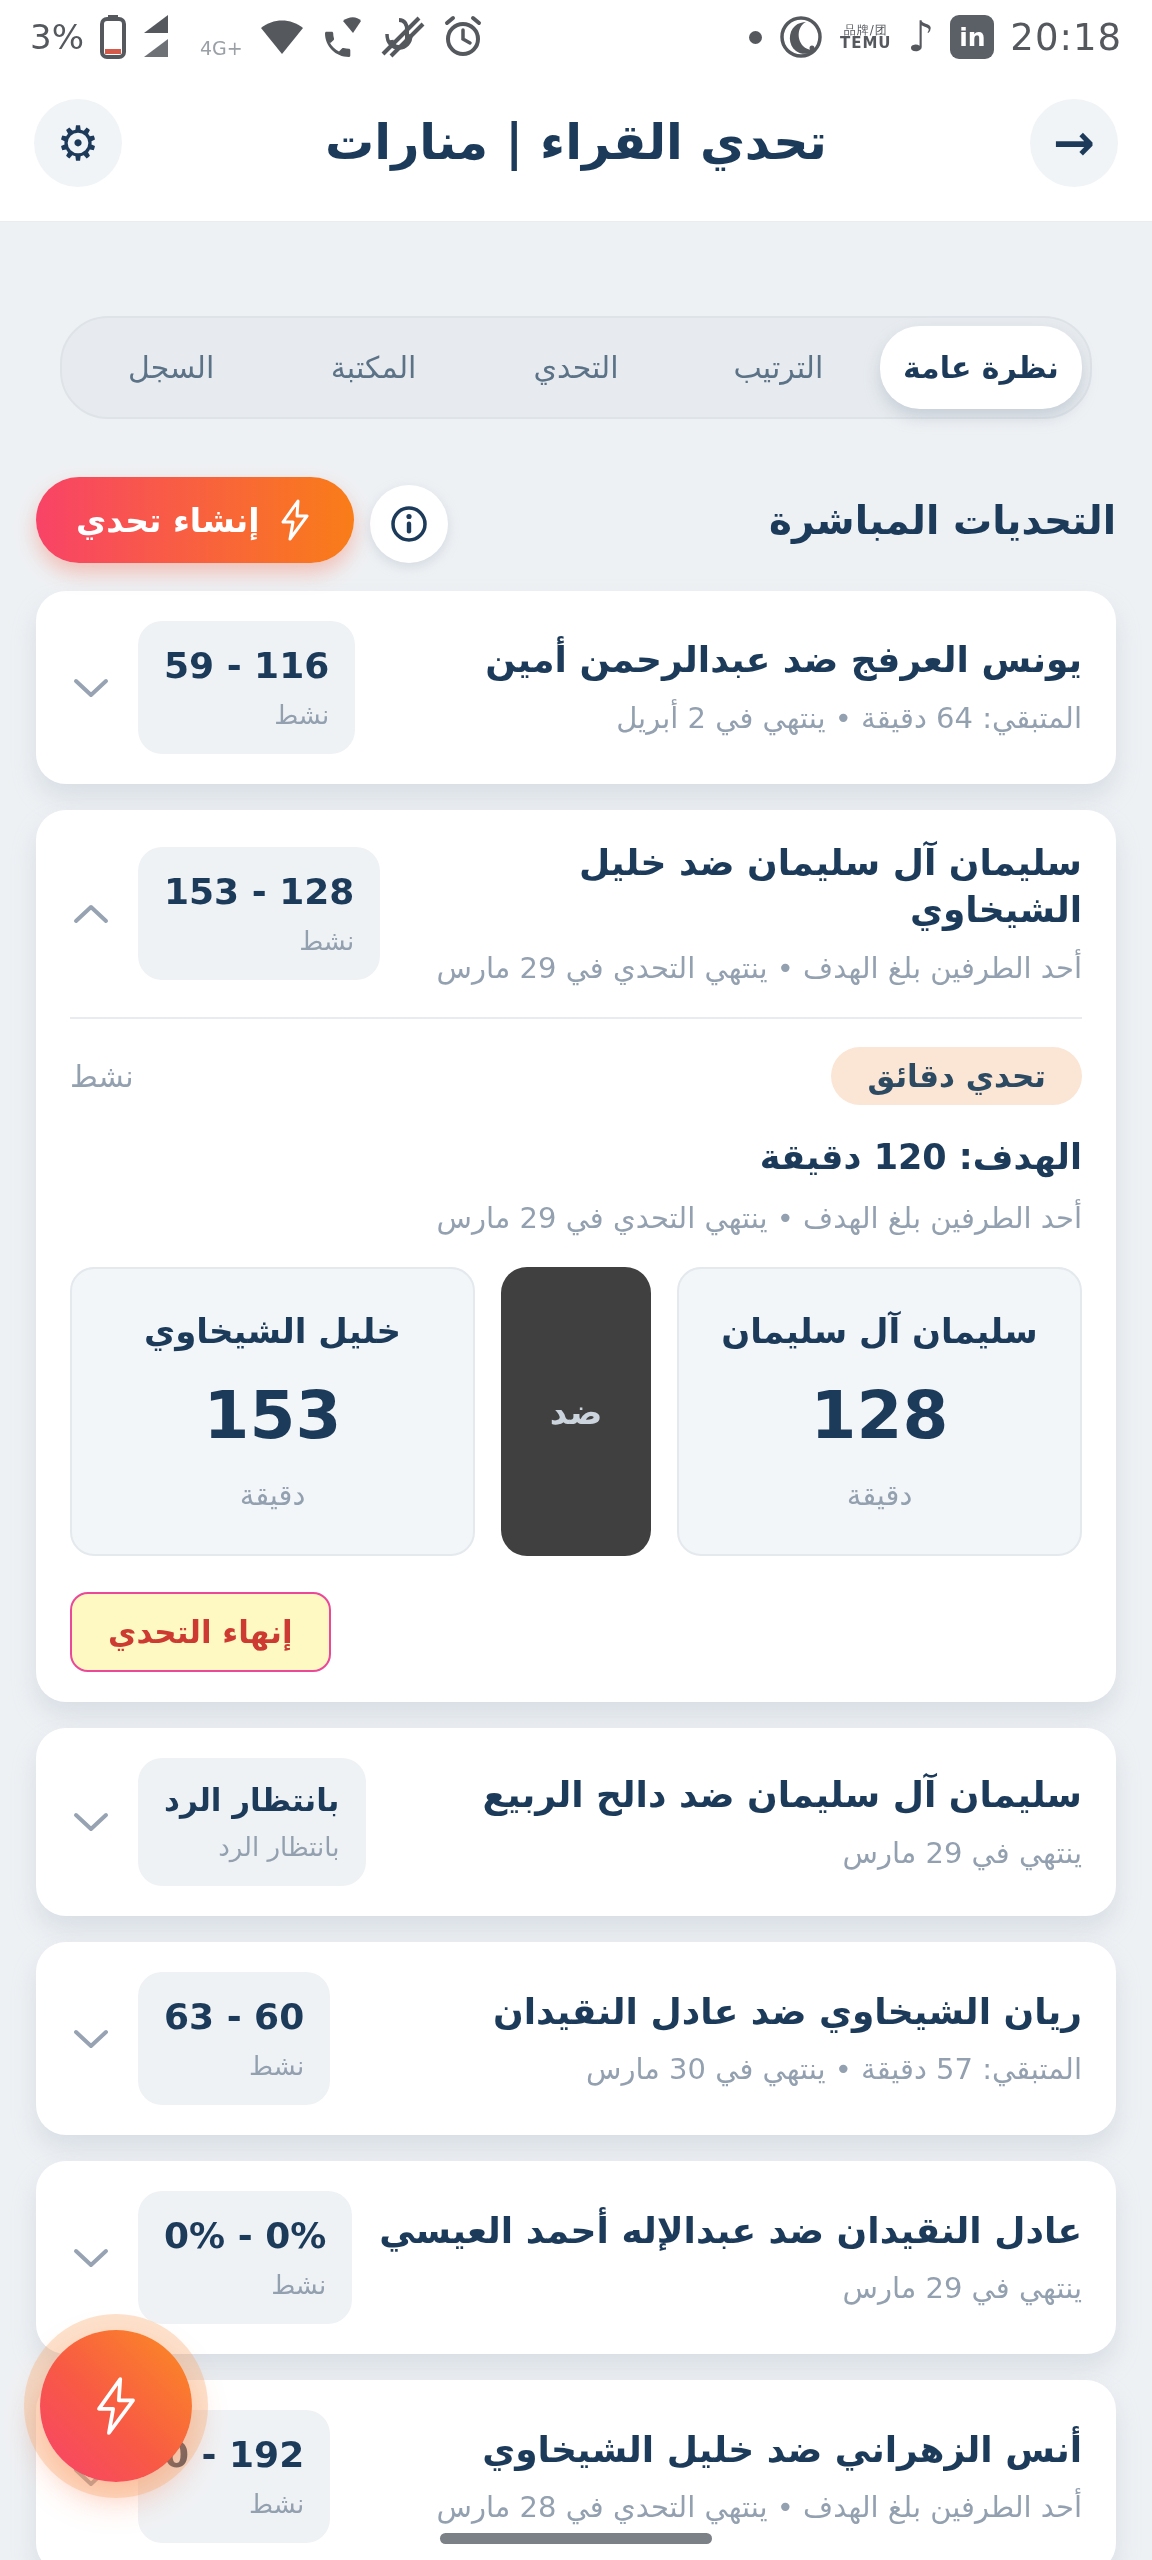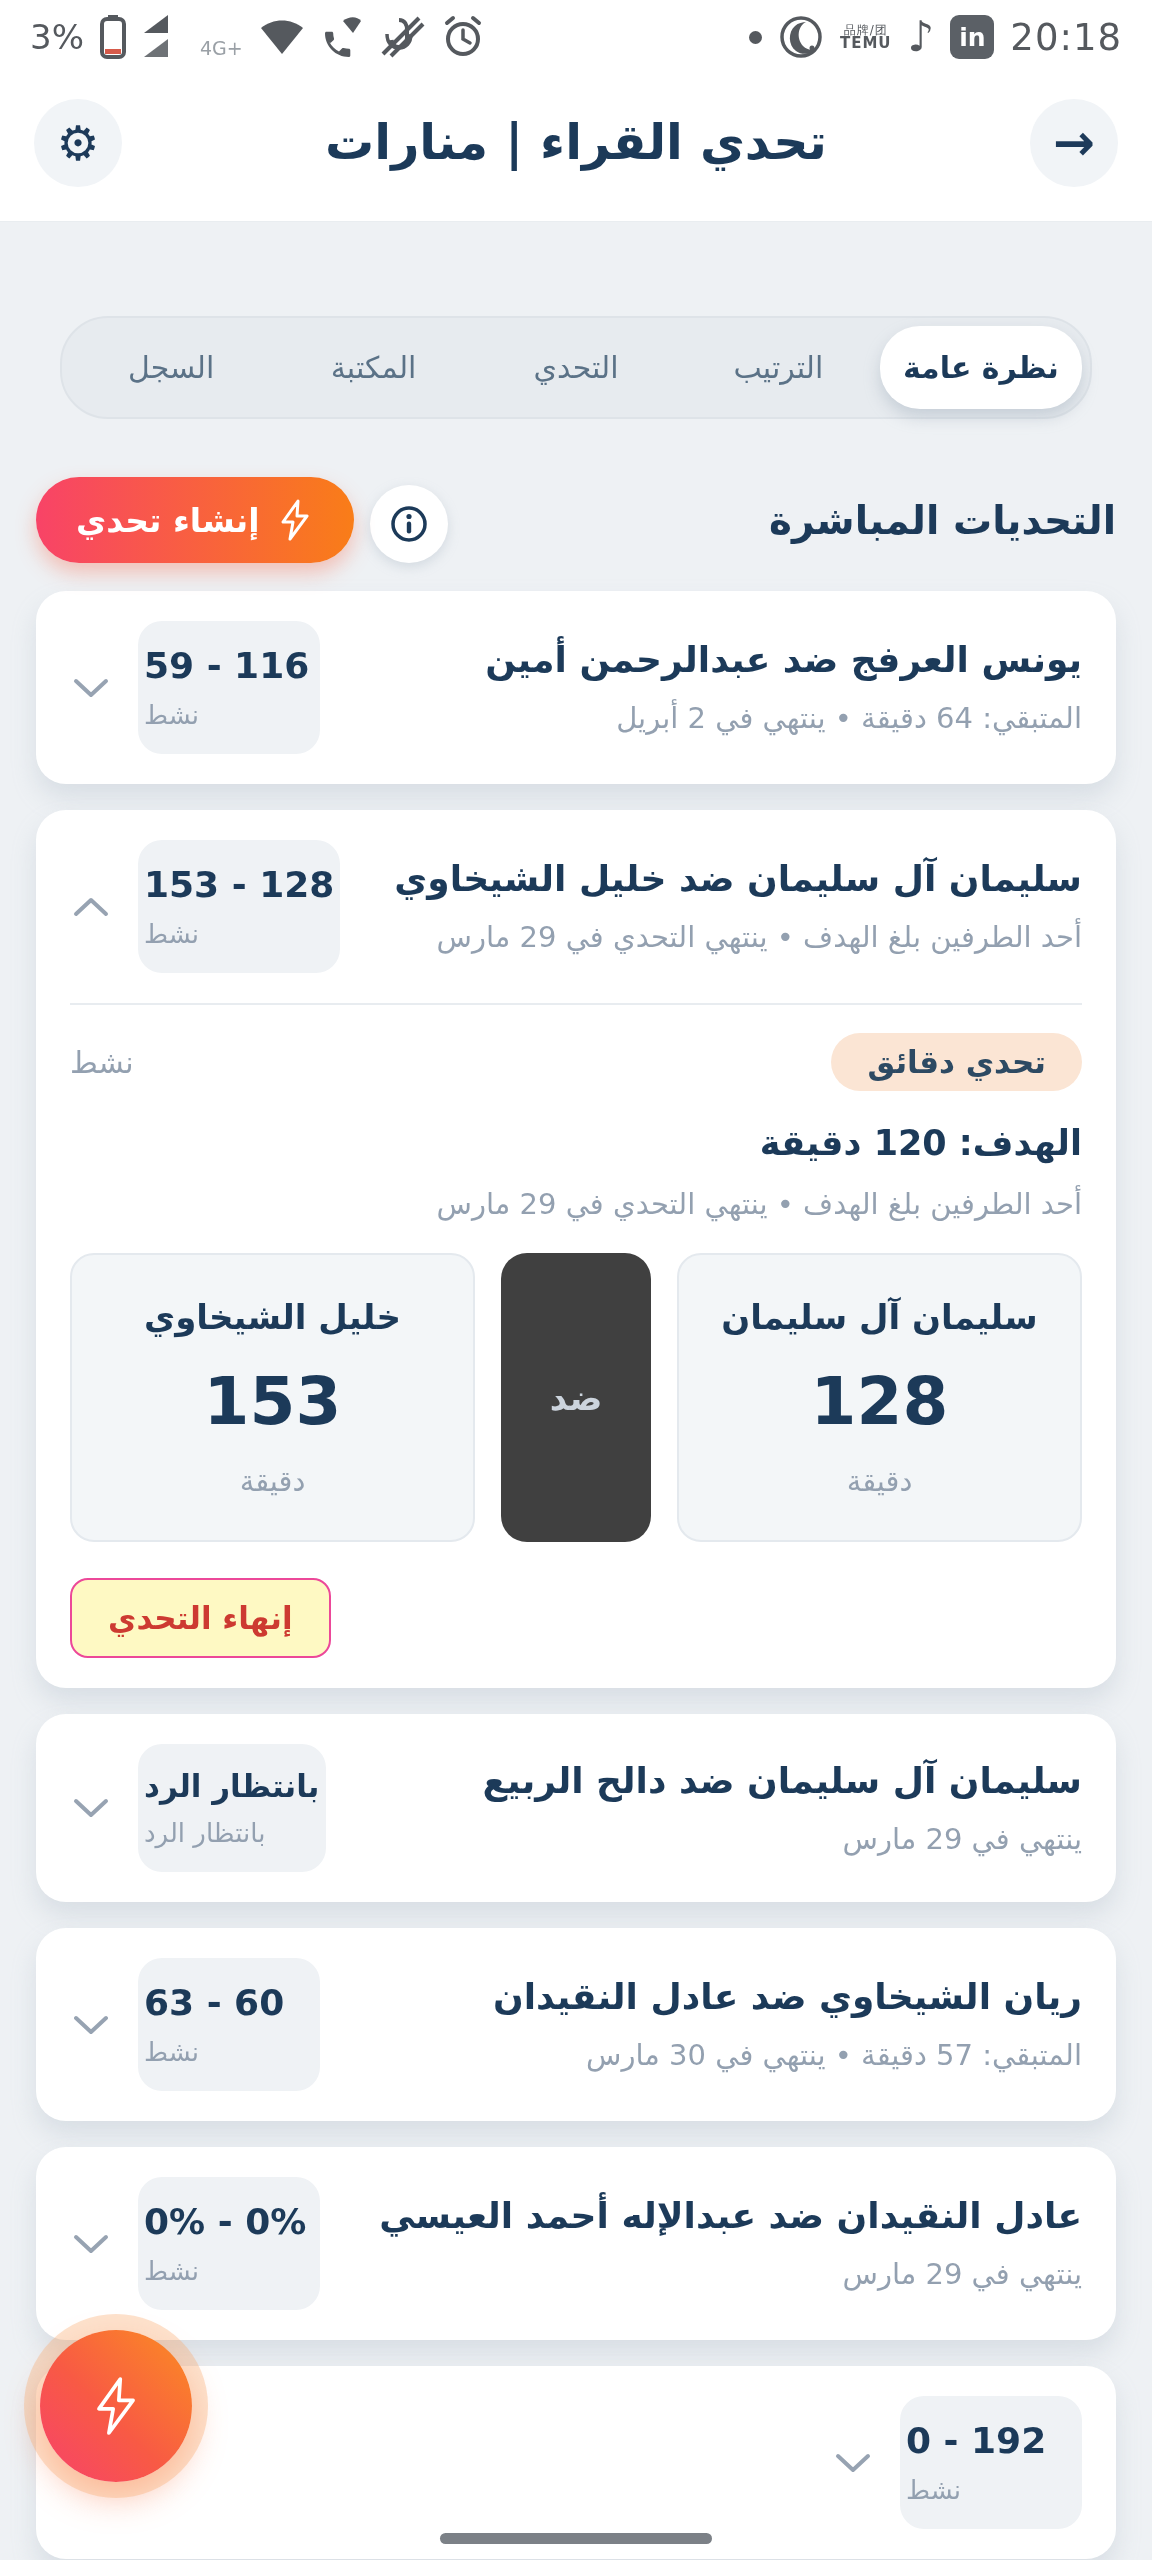--- a/index.html
+++ b/index.html
@@ -54,22 +54,22 @@
     color:#ffffff; font-size:33px; font-weight:bold; cursor:pointer;
     box-shadow:0 10px 20px rgba(248,100,70,.35); }
 
   
   .card { background:#ffffff; border-radius:30px; margin:0 36px 26px; padding:30px 34px;
     box-shadow:0 14px 24px rgba(163,177,191,.28); direction:rtl; }
   .card-head { display:flex; align-items:center; gap:26px; cursor:pointer; }
   .card-titles { flex:1; min-width:0; }
   .card-title { font-size:36px; font-weight:bold; color:#1c3a59; line-height:1.3; }
   .card-sub { font-size:29px; color:#93a0b0; margin-top:16px; line-height:1.3; }
-  .score-box { background:#eff2f5; border-radius:24px; min-width:182px; padding:24px 6px;
-    text-align:left; }
+  .score-box { background:#eff2f5; border-radius:24px; min-width:182px; padding:24px 26px;
+    text-align:right; }
   .score { font-size:36px; font-weight:bold; color:#1c3a59; direction:ltr; white-space:nowrap; }
   .score-status { font-size:26px; color:#93a0b0; margin-top:14px; }
   .chev { flex:0 0 auto; display:flex; align-items:center; }
 
   
   .divider { height:2px; background:#e8ecf0; margin-top:30px; }
   .detail-row1 { display:flex; align-items:center; justify-content:space-between; margin-top:28px; }
   .badge { background:#fbe5d4; color:#2d4a63; font-size:31px; font-weight:bold;
     padding:11px 36px; border-radius:44px; }
   .detail-status { font-size:30px; color:#93a0b0; }
@@ -309,20 +309,24 @@
       <div class="chev">
         <svg width="42" height="26" viewBox="0 0 42 26">
             <polyline points="6,6 21,20 36,6" fill="none" stroke="#97a3b2" stroke-width="4" stroke-linecap="round" stroke-linejoin="round"></polyline>
           </svg>
       </div>
     </div>
   </div>
 
   <div class="card">
     <div class="card-head">
+      <div class="card-titles">
+        <div class="card-title">أنس الزهراني ضد خليل الشيخاوي</div>
+        <div class="card-sub">أحد الطرفين بلغ الهدف • ينتهي التحدي في 28 مارس</div>
+      </div>
       <div class="score-box">
         <div class="score">0 - 192</div>
         <div class="score-status">نشط</div>
       </div>
       <div class="chev">
         <svg width="42" height="26" viewBox="0 0 42 26">
             <polyline points="6,6 21,20 36,6" fill="none" stroke="#97a3b2" stroke-width="4" stroke-linecap="round" stroke-linejoin="round"></polyline>
           </svg>
       </div>
     </div>

